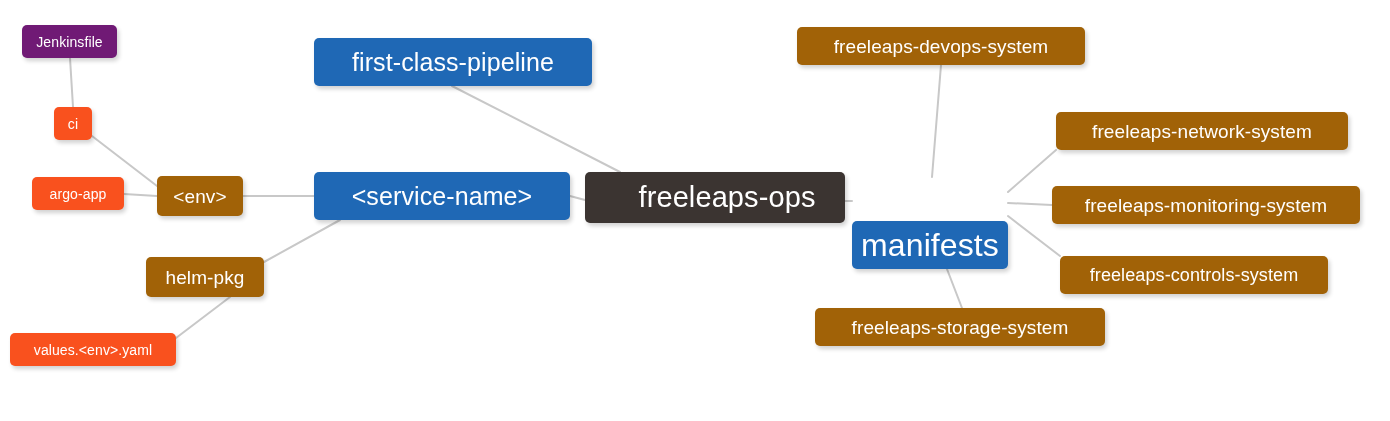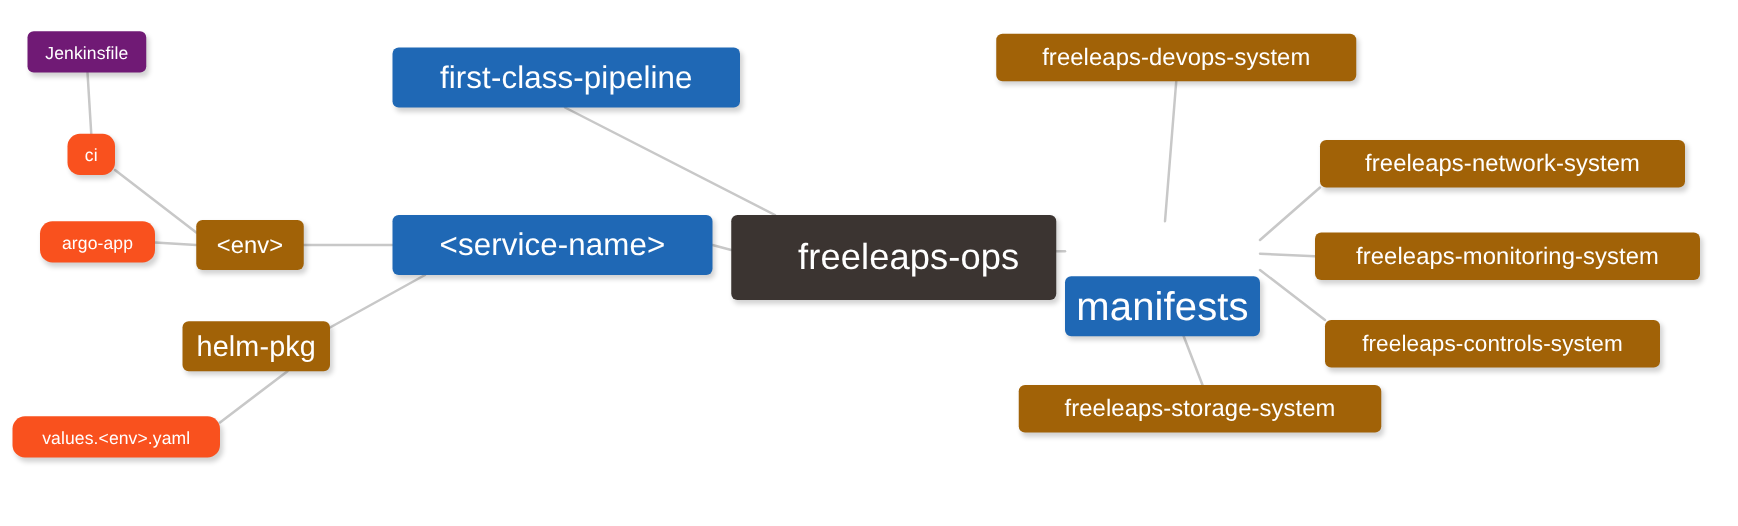--- a/index.html
+++ b/index.html
@@ -33,21 +33,21 @@
     border-radius: 5px;
     white-space: nowrap;
     box-shadow: 2px 3px 4px rgba(0,0,0,0.18);
     line-height: 1;
     letter-spacing: 0.1px;
   }
   .node.root      { background: #3b3431; }
   .node.blue      { background: #1f68b5; }
   .node.green     { background: #a16207; }
   .node.orange    { background: #701a75; }
-  .node.red       { background: #f9511e; border-radius: 10px; }
+  .node.red       { background: #f9511e; }
 </style>
 </head>
 <body>
 
 <div id="canvas">
   <svg id="edges" viewBox="0 0 1390 421" width="1390" height="421">
       <line x1="70" y1="58" x2="73" y2="107" stroke="#c8c8c8" stroke-width="2" stroke-linecap="round"></line>
       <line x1="92" y1="136" x2="157" y2="186" stroke="#c8c8c8" stroke-width="2" stroke-linecap="round"></line>
       <line x1="124" y1="194" x2="157" y2="196" stroke="#c8c8c8" stroke-width="2" stroke-linecap="round"></line>
       <line x1="243" y1="196" x2="314" y2="196" stroke="#c8c8c8" stroke-width="2" stroke-linecap="round"></line>
@@ -60,25 +60,25 @@
       <line x1="1008" y1="192" x2="1056" y2="150" stroke="#c8c8c8" stroke-width="2" stroke-linecap="round"></line>
       <line x1="1008" y1="203" x2="1052" y2="205" stroke="#c8c8c8" stroke-width="2" stroke-linecap="round"></line>
       <line x1="1008" y1="216" x2="1060" y2="256" stroke="#c8c8c8" stroke-width="2" stroke-linecap="round"></line>
       <line x1="930" y1="225" x2="962" y2="308" stroke="#c8c8c8" stroke-width="2" stroke-linecap="round"></line>
     </svg>
   <div id="node-layer">
       <div class="node orange" style="left: 22px; top: 25px; width: 95px; height: 33px; font-size: 14px;">Jenkinsfile</div>
       <div class="node red" style="left: 54px; top: 107px; width: 38px; height: 33px; font-size: 14px;">ci</div>
       <div class="node red" style="left: 32px; top: 177px; width: 92px; height: 33px; font-size: 14px;">argo-app</div>
       <div class="node green" style="left: 157px; top: 176px; width: 86px; height: 40px; font-size: 19px;">&lt;env&gt;</div>
-      <div class="node green" style="left: 146px; top: 257px; width: 118px; height: 40px; font-size: 23px;">helm-pkg</div>
+      <div class="node green" style="left: 146px; top: 257px; width: 118px; height: 40px; font-size: 19px;">helm-pkg</div>
       <div class="node red" style="left: 10px; top: 333px; width: 166px; height: 33px; font-size: 14px;">values.&lt;env&gt;.yaml</div>
       <div class="node blue" style="left: 314px; top: 38px; width: 278px; height: 48px; font-size: 25px;">first-class-pipeline</div>
       <div class="node blue" style="left: 314px; top: 172px; width: 256px; height: 48px; font-size: 25px; text-align: center;">&lt;service-name&gt;</div>
-      <div class="node root" style="left: 585px; top: 172px; width: 260px; height: 68px; font-size: 29px; padding-left: 24px;">freeleaps-ops</div>
+      <div class="node root" style="left: 585px; top: 172px; width: 260px; height: 51px; font-size: 29px; padding-left: 24px;">freeleaps-ops</div>
       <div class="node blue" style="left: 852px; top: 177px; width: 156px; height: 48px; font-size: 32px; margin-top: 44px;">manifests</div>
       <div class="node green" style="left: 797px; top: 27px; width: 288px; height: 38px; font-size: 19px;">freeleaps-devops-system</div>
       <div class="node green" style="left: 1056px; top: 112px; width: 292px; height: 38px; font-size: 19px;">freeleaps-network-system</div>
       <div class="node green" style="left: 1052px; top: 186px; width: 308px; height: 38px; font-size: 19px;">freeleaps-monitoring-system</div>
       <div class="node green" style="left: 1060px; top: 256px; width: 268px; height: 38px; font-size: 18px;">freeleaps-controls-system</div>
       <div class="node green" style="left: 815px; top: 308px; width: 290px; height: 38px; font-size: 19px;">freeleaps-storage-system</div>
     </div>
 </div>
 
 </body></html>

